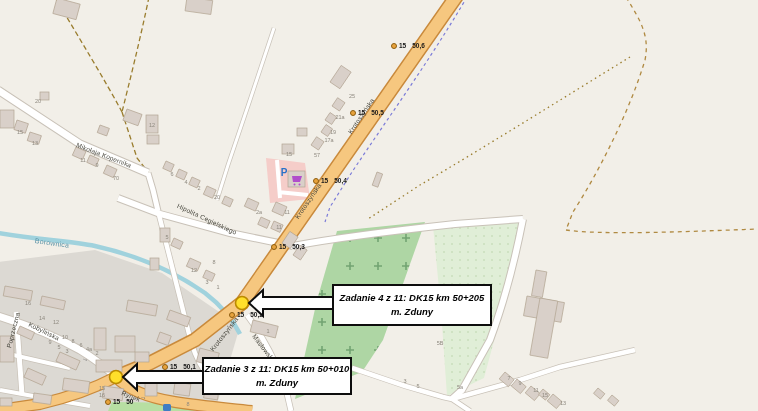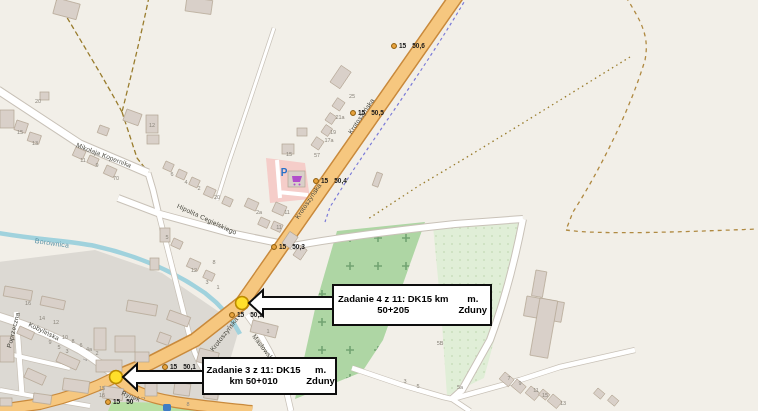--- a/index.html
+++ b/index.html
@@ -12,22 +12,22 @@
   .z-base{z-index:1}.z-labels{z-index:10}.z-anno{z-index:20}.z-call{z-index:30}
   .hn{position:absolute;transform:translate(-50%,-50%);font-size:5.5px;color:#8f8a80;white-space:nowrap;}
   .street{position:absolute;font-size:6.5px;color:#49483f;white-space:nowrap;letter-spacing:.2px;transform-origin:center;}
   .water-label{color:#5d93a6;font-size:7px;}
   .ms{position:absolute;display:flex;align-items:center;font-size:6.5px;font-weight:600;color:#181818;white-space:nowrap;}
   .msdot{width:4px;height:4px;border-radius:50%;background:#e8a33d;border:1px solid #8d5d10;display:inline-block;margin-right:2px;}
   .mskm{margin-left:6px;font-weight:600;font-style:normal;}
   .msref{font-weight:600;font-style:normal;}
   .callout{
     position:absolute;background:#ffffff;border:2.5px solid #0d0d0d;
-    display:flex;flex-direction:row;justify-content:center;align-items:center;gap:3px;
-    font-weight:700;font-size:9.5px;color:#000;line-height:1.15;text-align:center;box-sizing:border-box;
+    display:flex;flex-direction:column;justify-content:center;align-items:center;gap:3px;
+    font-weight:700;font-size:9.5px;color:#000;line-height:1.15;text-align:center;box-sizing:border-box;font-style:italic;
   }
   .parking-p{position:absolute;font-weight:700;font-size:10px;color:#2a72c8;transform:translate(-50%,-50%);}
   .bus{position:absolute;width:8px;height:7px;background:#3f7cc4;border-radius:1.5px;}
   .oneway{position:absolute;font-size:7px;color:#666;transform-origin:center;}
 </style>
 </head>
 <body>
 
 <div class="map">
 
@@ -304,18 +304,18 @@
     <circle cx="242" cy="303" r="6.5" fill="#ffdf2b" stroke="#bb8a00" stroke-width="1.6"></circle>
     <circle cx="116" cy="377" r="6.5" fill="#ffdf2b" stroke="#bb8a00" stroke-width="1.6"></circle>
     <polygon points="249,303 263,290 263,297 333,297 333,309 263,309 263,316" fill="#ffffff" stroke="#0d0d0d" stroke-width="2"></polygon>
     <polygon points="123,377 137,364 137,371 203,371 203,383 137,383 137,390" fill="#ffffff" stroke="#0d0d0d" stroke-width="2"></polygon>
   </svg>
 
   <div class="callout z-call" style="left:332px;top:284px;width:160px;height:42px;">
     <span>Zadanie 4 z 11: DK15 km 50+205</span>
     <span>m. Zduny</span>
   </div>
-  <div class="callout z-call" style="left:202px;top:357px;width:135px;height:38px;">
+  <div class="callout z-call" style="left:202px;top:357px;width:150px;height:38px;">
     <span>Zadanie 3 z 11: DK15 km 50+010</span>
     <span>m. Zduny</span>
   </div>
 
 </div>
 
 </body></html>

